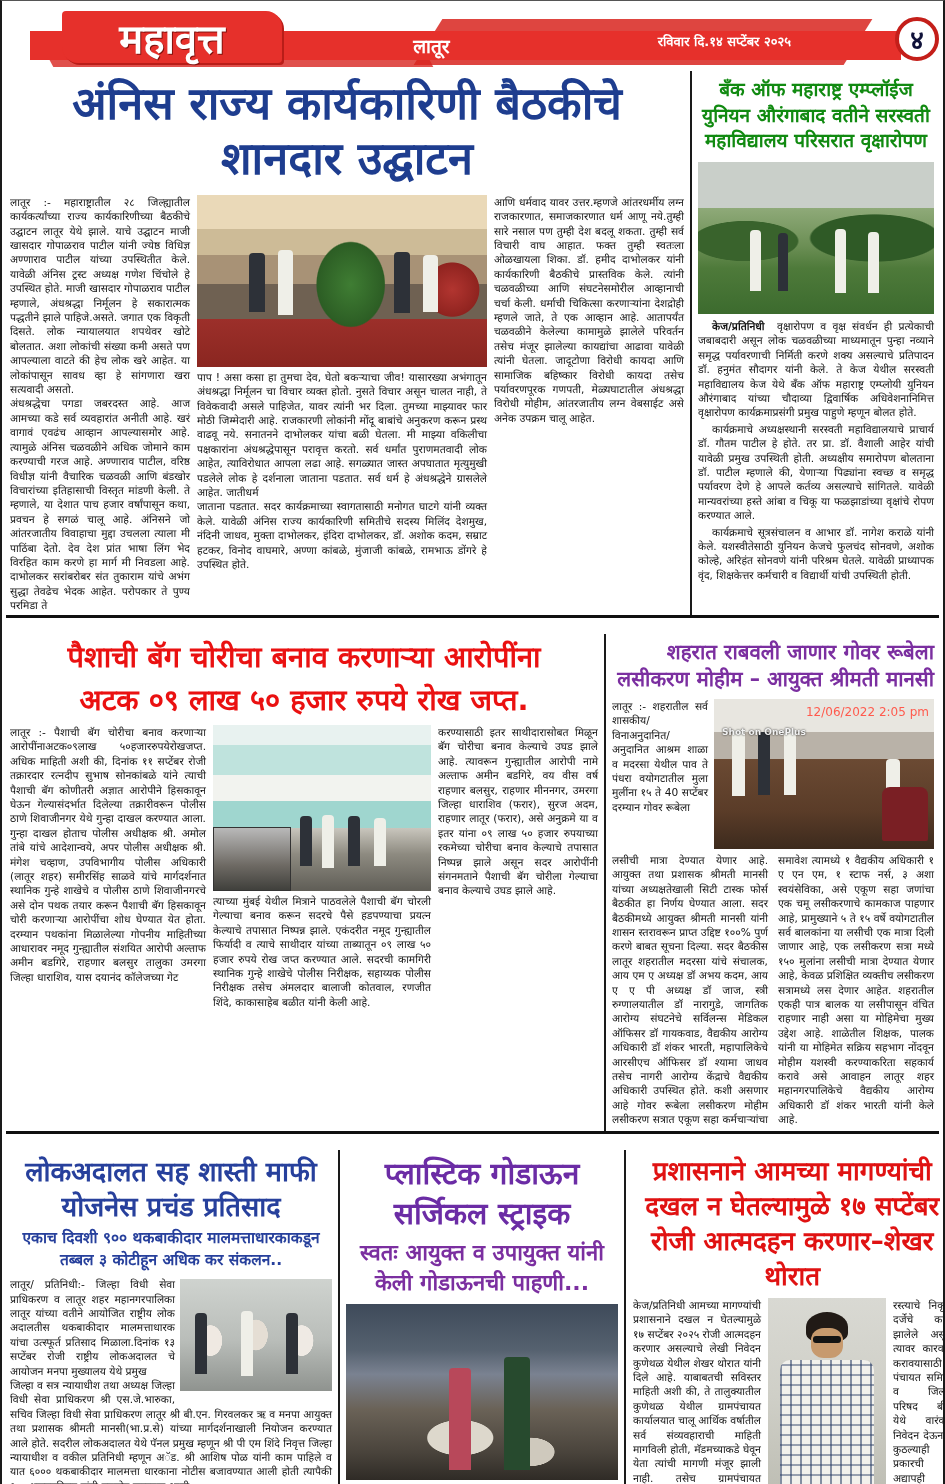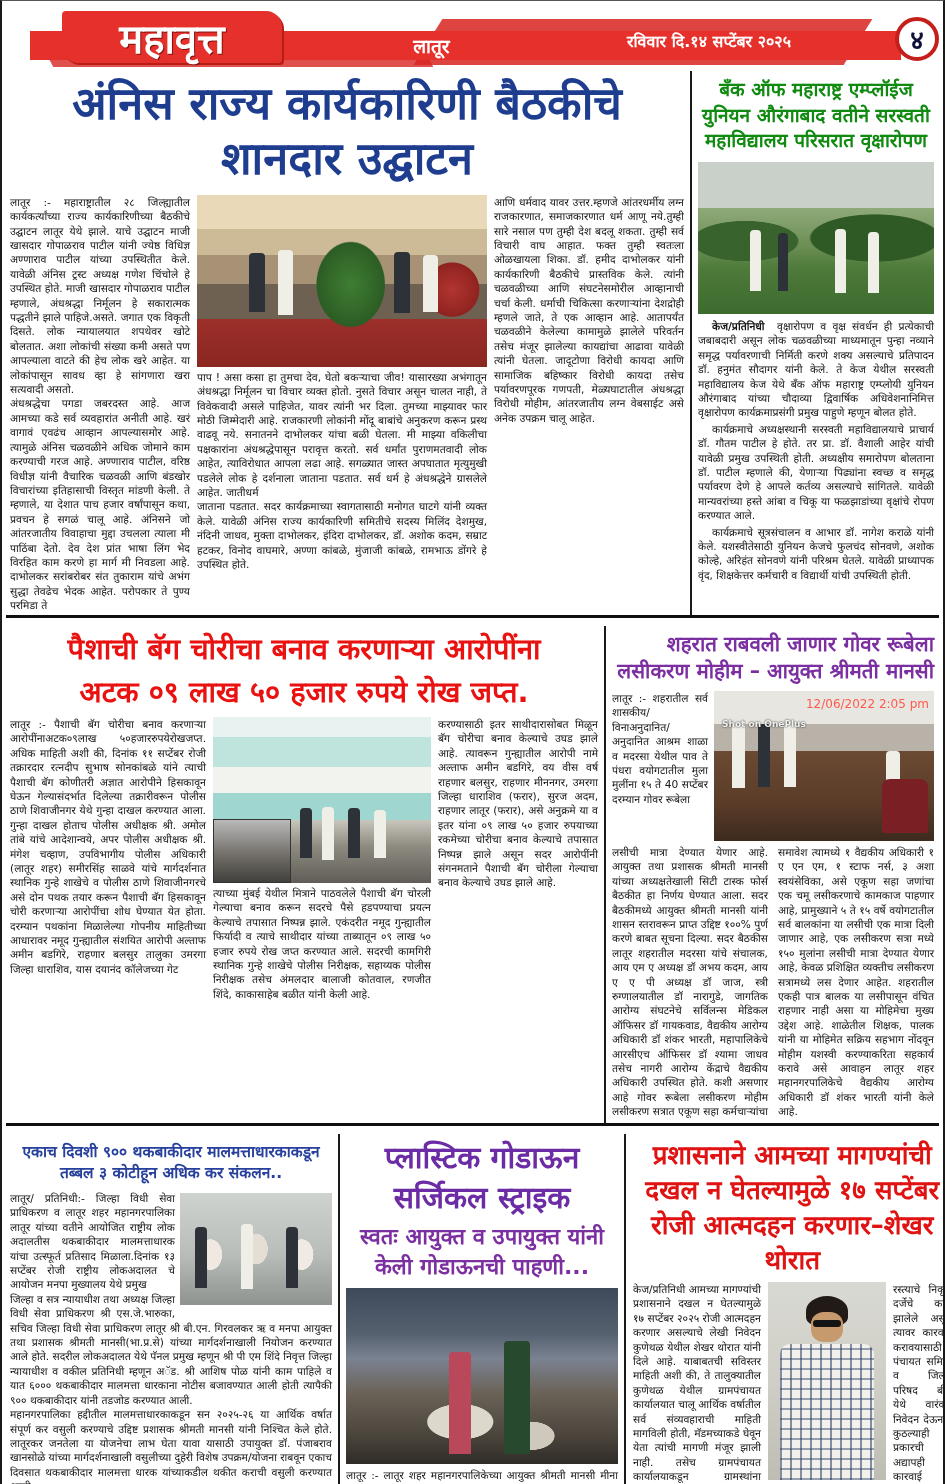--- a/index.html
+++ b/index.html
@@ -10,21 +10,21 @@
     background:#ffffff; border-left:2px solid #1a1a1a; border-right:2px solid #1a1a1a;
     border-top:1px solid #555; overflow:hidden;
   }
   
   .masthead { position:relative; height:64px; margin:6px 6px 0 6px; }
   .mh-accent { position:absolute; background:#d8241f; }
   .mh-accent.a1 { left:420px; top:12px; width:430px; height:46px; transform:skewX(-32deg); opacity:.85; }
   .mh-accent.a2 { left:40px; top:40px; width:380px; height:20px; transform:skewX(28deg); opacity:.8; }
   .mh-strip { position:absolute; left:22px; right:36px; top:24px; height:29px; background:#e6302b; }
   .mh-city { position:absolute; left:44%; top:0; height:29px; display:flex; align-items:center; color:#fff; font-size:19px; font-weight:bold; }
-  .mh-date { position:absolute; right:110px; top:0; height:19px; display:flex; align-items:center; color:#fff; font-size:16px; font-weight:bold; }
+  .mh-date { position:absolute; right:110px; top:0; height:19px; display:flex; align-items:center; color:#fff; font-size:13px; font-weight:bold; }
   .mh-title-box { position:absolute; left:54px; top:4px; width:220px; height:52px; background:#e6302b; display:flex; align-items:center; justify-content:center; border-radius:4px 16px 4px 16px; box-shadow:2px 2px 0 #b91d18; }
   .mh-title { color:#ffffff; font-size:40px; font-weight:bold; text-shadow:1px 1px 0 #7e0f0b; }
   .mh-num { position:absolute; right:-2px; top:10px; width:44px; height:44px; background:#fff; border:4px solid #c41f1a; border-radius:50%; display:flex; align-items:center; justify-content:center; font-size:26px; font-weight:bold; color:#10123a; }
   
   .body-txt { font-size:10.6px; line-height:1.36; text-align:justify; color:#141414; }
   .body-txt p { margin-bottom:2px; text-indent:14px; }
   .dateline { font-weight:bold; }
   .photo { position:relative; overflow:hidden; background:#cfcfcf; }
   .person { position:absolute; border-radius:4px 4px 0 0; }
   
@@ -40,21 +40,21 @@
   }
   .ph-tree { height:152px; margin:4px 0 5px 0;
     background:
       radial-gradient(ellipse 90px 34px at 20% 52%, #39632c 0 58%, rgba(0,0,0,0) 60%),
       radial-gradient(ellipse 110px 40px at 75% 50%, #2f5a26 0 58%, rgba(0,0,0,0) 60%),
       linear-gradient(180deg,#c9cfc9 0%,#c9cfc9 30%,#8faa79 30%,#6c8f55 55%,#4e7a3a 70%,#3c6b2e 100%);
   }
   .tree-article { border-left:2px solid #1a1a1a; padding:2px 5px 2px 6px; }
   .tree-headline { color:#118a11; font-size:19px; font-weight:bold; text-align:center; line-height:1.35; padding:4px 2px; }
   
-  .mid { display:grid; grid-template-columns: 598px 1fr; border-bottom:3px solid #101010; margin:8px 4px; }
+  .mid { display:grid; grid-template-columns: 598px 1fr; border-bottom:3px solid #101010; margin:16px 4px; }
   .bag-article { padding:2px 6px 4px 4px; }
   .bag-headline { color:#ea1111; font-size:29px; font-weight:bold; text-align:center; line-height:1.3; padding:3px 0; }
   .bag-body { display:grid; grid-template-columns:196px 1fr 160px; column-gap:7px; margin-top:2px; }
   .ph-bag { height:166px; margin-bottom:3px;
     background:
       linear-gradient(180deg, #e8f2f0 0%, #e8f2f0 12%, #bfe3dd 12%, #bfe3dd 30%, #f2f3ef 30%, #f2f3ef 46%, #9fd6cf 46%, #9fd6cf 62%, #c9c6bd 62%, #8d8a80 78%, #5f5d56 100%);
   }
   .ph-bag .inset { position:absolute; left:0; bottom:0; width:78px; height:64px; background:linear-gradient(180deg,#b9b9b9,#6e6a64 60%,#40403c); border:1px solid #333; }
   .vaccine-article { border-left:2px solid #1a1a1a; padding:2px 5px 4px 6px; }
   .vax-headline { color:#7b2fa0; font-size:20.5px; font-weight:bold; text-align:right; line-height:1.35; padding:3px 0 5px 0; }
@@ -209,20 +209,21 @@
         </div>
       </div>
       <div class="vax-cols body-txt">
         <div>लसीची मात्रा देण्यात येणार आहे. आयुक्त तथा प्रशासक श्रीमती मानसी यांच्या अध्यक्षतेखाली सिटी टास्क फोर्स बैठकीत हा निर्णय घेण्यात आला. सदर बैठकीमध्ये आयुक्त श्रीमती मानसी यांनी शासन स्तरावरून प्राप्त उद्दिष्ट १००% पुर्ण करणे बाबत सूचना दिल्या. सदर बैठकीस लातूर शहरातील मदरसा यांचे संचालक, आय एम ए अध्यक्ष डॉ अभय कदम, आय ए ए पी अध्यक्ष डॉ जाज, स्त्री रुग्णालयातील डॉ नारागुडे, जागतिक आरोग्य संघटनेचे सर्विलन्स मेडिकल ऑफिसर डॉ गायकवाड, वैद्यकीय आरोग्य अधिकारी डॉ शंकर भारती, महापालिकेचे आरसीएच ऑफिसर डॉ श्यामा जाधव तसेच नागरी आरोग्य केंद्राचे वैद्यकीय अधिकारी उपस्थित होते. कशी असणार आहे गोवर रूबेला लसीकरण मोहीम लसीकरण सत्रात एकूण सहा कर्मचाऱ्यांचा समावेश त्यामध्ये १ वैद्यकीय अधिकारी १ ए एन एम, १ स्टाफ नर्स, ३ अशा स्वयंसेविका, असे एकूण सहा जणांचा एक चमू लसीकरणाचे कामकाज पाहणार आहे, प्रामुख्याने ५ ते १५ वर्षे वयोगटातील सर्व बालकांना या लसीची एक मात्रा दिली जाणार आहे, एक लसीकरण सत्रा मध्ये १५० मुलांना लसीची मात्रा देण्यात येणार आहे, केवळ प्रशिक्षित व्यक्तीच लसीकरण सत्रामध्ये लस देणार आहेत. शहरातील एकही पात्र बालक या लसीपासून वंचित राहणार नाही असा या मोहिमेचा मुख्य उद्देश आहे. शाळेतील शिक्षक, पालक यांनी या मोहिमेत सक्रिय सहभाग नोंदवून मोहीम यशस्वी करण्याकरिता सहकार्य करावे असे आवाहन लातूर शहर महानगरपालिकेचे वैद्यकीय आरोग्य अधिकारी डॉ शंकर भारती यांनी केले आहे.</div>
       </div>
     </article>
   </section>
 
   <section class="bottom">
     <article class="lok-article">
+      <h2 class="lok-headline">लोकअदालत सह शास्ती माफी योजनेस प्रचंड प्रतिसाद</h2>
       <div class="lok-subhead">एकाच दिवशी ९०० थकबाकीदार मालमत्ताधारकाकडून तब्बल ३ कोटीहून अधिक कर संकलन..</div>
       <div class="body-txt">
         <div class="photo ph-lok">
           <div class="person dk" style="left:10%;top:30%;width:12px;height:55%"></div>
           <div class="person lt" style="left:40%;top:28%;width:12px;height:58%"></div>
           <div class="person dk" style="left:70%;top:30%;width:12px;height:55%"></div>
         </div>
         <div>लातूर/ प्रतिनिधी:- जिल्हा विधी सेवा प्राधिकरण व लातूर शहर महानगरपालिका लातूर यांच्या वतीने आयोजित राष्ट्रीय लोक अदालतीस थकबाकीदार मालमत्ताधारक यांचा उत्स्फूर्त प्रतिसाद मिळाला.दिनांक १३ सप्टेंबर रोजी राष्ट्रीय लोकअदालत चे आयोजन मनपा मुख्यालय येथे प्रमुख</div>
         <div>जिल्हा व सत्र न्यायाधीश तथा अध्यक्ष जिल्हा विधी सेवा प्राधिकरण श्री एस.जे.भारुका, सचिव जिल्हा विधी सेवा प्राधिकरण लातूर श्री बी.एन. गिरवलकर ऋ व मनपा आयुक्त तथा प्रशासक श्रीमती मानसी(भा.प्र.से) यांच्या मार्गदर्शनाखाली नियोजन करण्यात आले होते. सदरील लोकअदालत येथे पॅनल प्रमुख म्हणून श्री पी एम शिंदे निवृत्त जिल्हा न्यायाधीश व वकील प्रतिनिधी म्हणून अॅड. श्री आशिष पोळ यांनी काम पाहिले व यात ६००० थकबाकीदार मालमत्ता धारकाना नोटीस बजावण्यात आली होती त्यापैकी ९०० थकबाकीदार यांनी तडजोड करण्यात आली.</div>
         <div>महानगरपालिका हद्दीतील मालमत्ताधारकाकडून सन २०२५-२६ या आर्थिक वर्षात संपूर्ण कर वसुली करण्याचे उद्दिष्ट प्रशासक श्रीमती मानसी यांनी निश्चित केले होते. लातूरकर जनतेला या योजनेचा लाभ घेता यावा यासाठी उपायुक्त डॉ. पंजाबराव खानसोळे यांच्या मार्गदर्शनाखाली वसुलीच्या दुहेरी विशेष उपक्रम/योजना राबवून एकाच दिवसात थकबाकीदार मालमत्ता धारक यांच्याकडील थकीत कराची वसुली करण्यात आली.</div>

